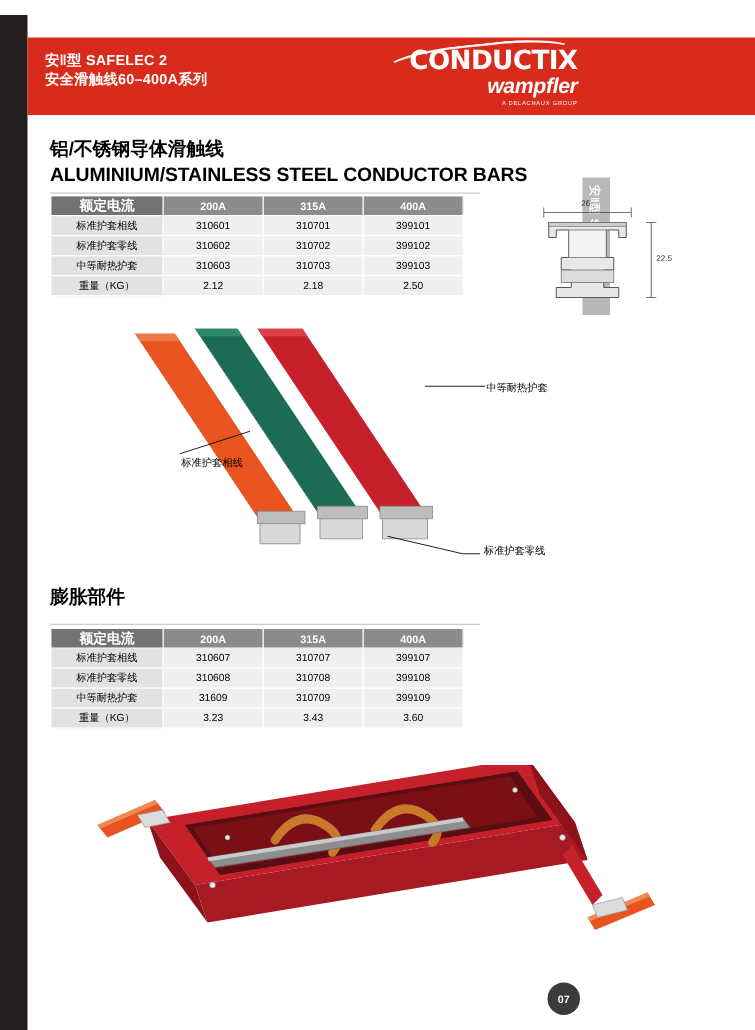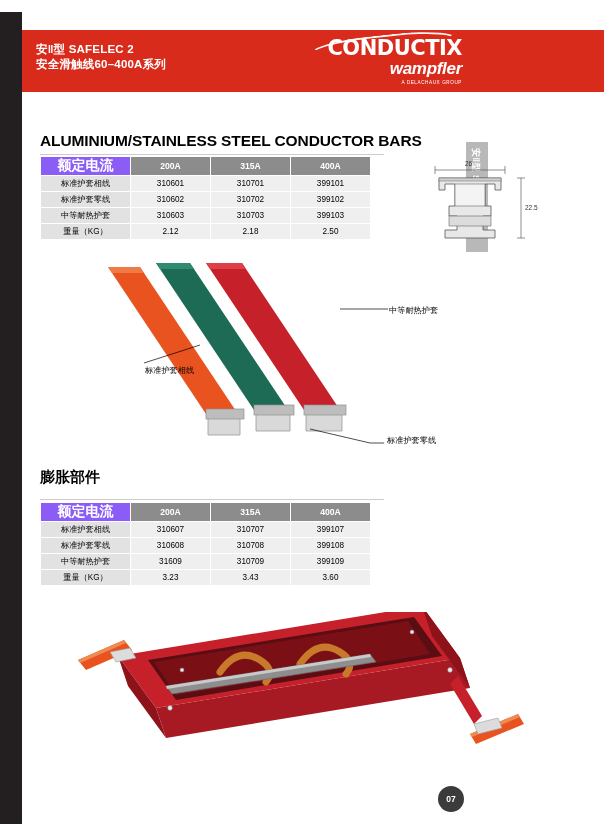--- a/index.html
+++ b/index.html
@@ -135,25 +135,25 @@
     font-size: 8.3px;
   }
   table.spec th, table.spec td {
     border: 1px solid #ffffff;
     height: 16px;
     text-align: center;
     vertical-align: middle;
     padding: 0 2px;
   }
   table.spec th.head-first {
-    background: #8b5cf6;
+    background: #737373;
     color: #ffffff;
     width: 90px;
     font-weight: bold;
-    font-size: 14px;
+    font-size: 11px;
   }
   table.spec th.head {
     background: #8c8c8c;
     color: #ffffff;
     width: 80px;
     font-weight: bold;
     font-size: 8.6px;
   }
   table.spec td.label {
     background: #e2e2e2;
@@ -232,20 +232,21 @@
     <div class="logo-swoosh"></div>
     <div class="logo-main">CONDUCTIX</div>
     <div class="logo-sub">wampfler</div>
     <div class="logo-tag">A DELACHAUX GROUP</div>
   </div>
 
   <div class="side-tab">
     <span>安‖型 SAFELEC 2</span>
   </div>
 
+  <div class="sec-title-cn" style="left:40px; top:98px;">铝/不锈钢导体滑触线</div>
   <div class="sec-title-en" style="left:40px; top:120px;">ALUMINIUM/STAINLESS STEEL CONDUCTOR BARS</div>
   <div class="rule" style="left:40px; top:142px; width:344px;"></div>
 
   <table class="spec" style="left:40px; top:144px;">
     <tbody>
         <tr>
       <th class="head-first">额定电流</th>
       <th class="head">200A</th>
       <th class="head">315A</th>
       <th class="head">400A</th>

